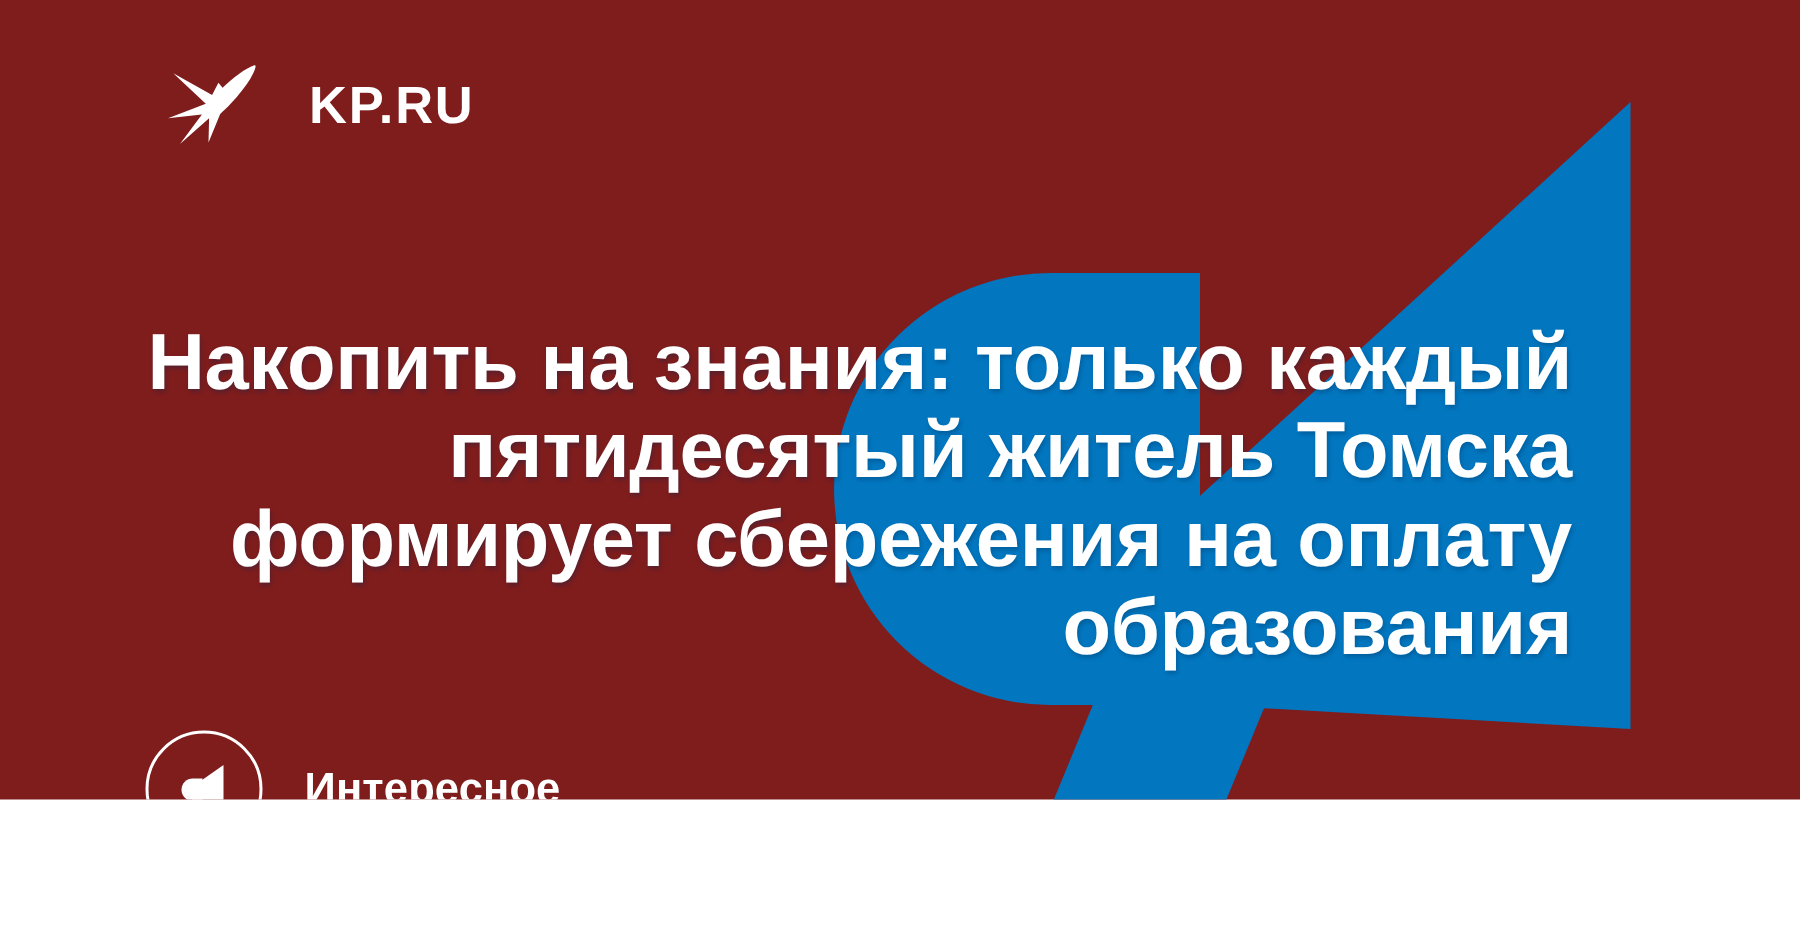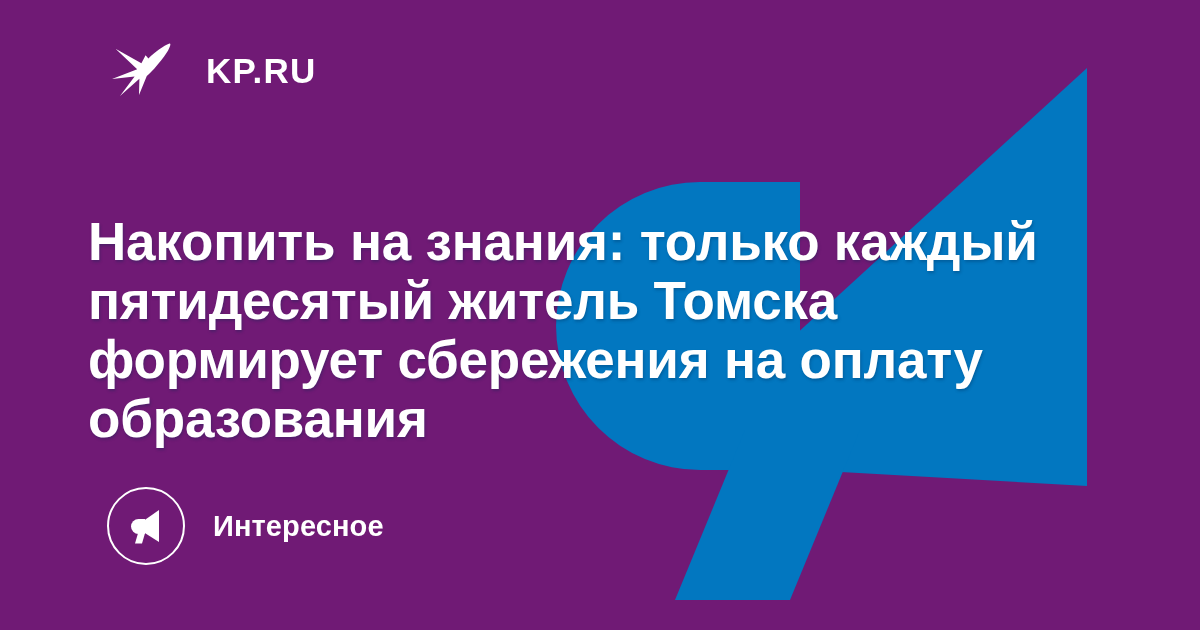--- a/index.html
+++ b/index.html
@@ -10,23 +10,24 @@
   body {
     width: 1200px;
     height: 630px;
     overflow: hidden;
     font-family: "Liberation Sans", "DejaVu Sans", sans-serif;
   }
 
   .card {
     position: relative;
     width: 1200px;
-    height: 630px;
-    background: #701a75;
+    height: 533px;
+    background: #7f1d1d;
     overflow: hidden;
+    text-align: right;
   }
 
   
   .watermark {
     position: absolute;
     left: 0;
     top: 0;
     width: 1200px;
     height: 630px;
     pointer-events: none;
@@ -66,21 +67,21 @@
     font-weight: 700;
     line-height: 59px;
     letter-spacing: -0.2px;
     text-shadow: 1px 2px 3px rgba(0, 40, 80, 0.30);
     white-space: pre-line;
   }
 
   
   .badge {
     position: absolute;
-    left: 107px;
+    left: 97px;
     top: 487px;
     display: flex;
     align-items: center;
     gap: 28px;
   }
   .badge-circle {
     width: 78px;
     height: 78px;
     border: 2px solid #ffffff;
     border-radius: 50%;

